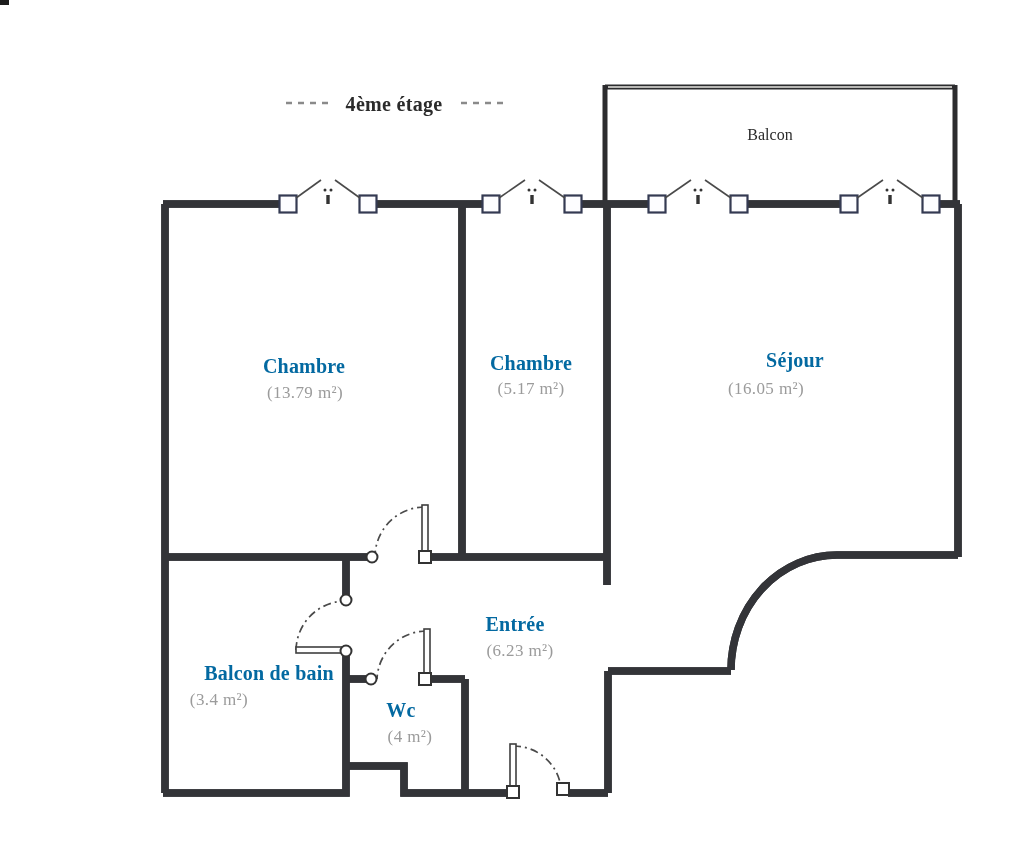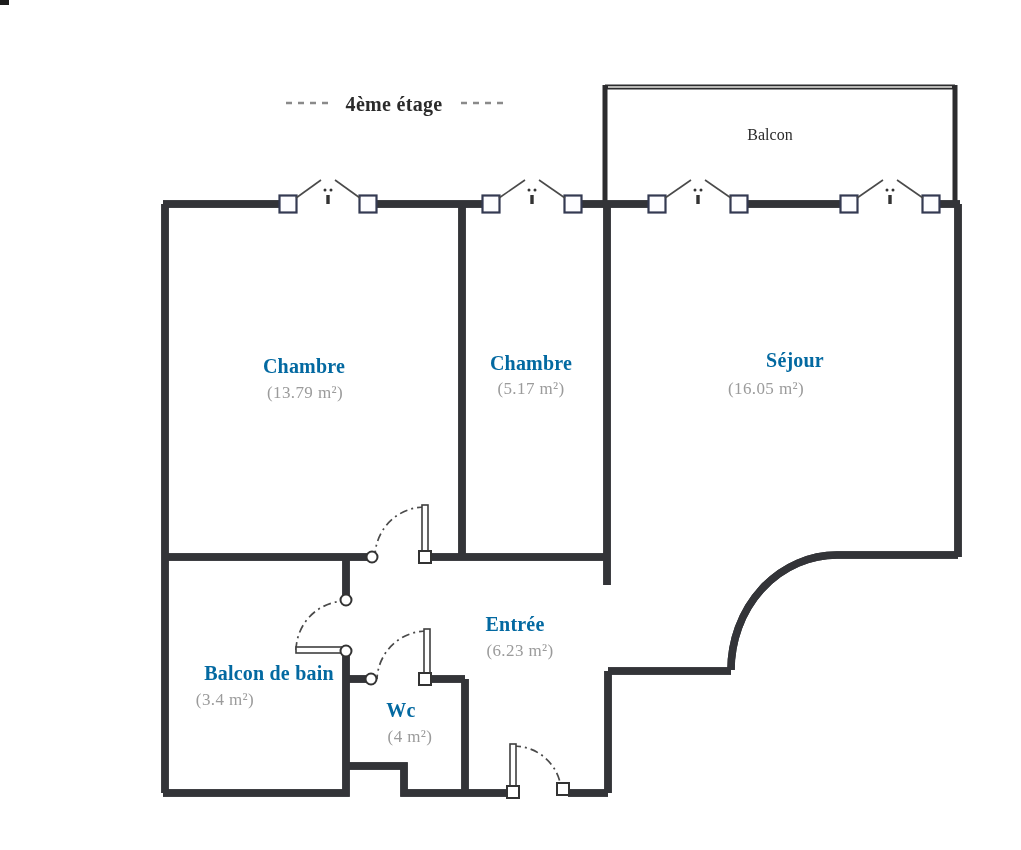--- a/index.html
+++ b/index.html
@@ -157,18 +157,18 @@
   <div class="lbl room-name" style="left:531px;top:363px">Chambre</div>
   <div class="lbl room-area" style="left:531px;top:389px">(5.17 m²)</div>
 
   <div class="lbl room-name" style="left:795px;top:360px">Séjour</div>
   <div class="lbl room-area" style="left:766px;top:389px">(16.05 m²)</div>
 
   <div class="lbl room-name" style="left:515px;top:624px">Entrée</div>
   <div class="lbl room-area" style="left:520px;top:651px">(6.23 m²)</div>
 
   <div class="lbl room-name" style="left:269px;top:673px">Balcon de bain</div>
-  <div class="lbl room-area" style="left:225px;top:700px">(3.4 m²)</div>
+  <div class="lbl room-area" style="left:219px;top:700px">(3.4 m²)</div>
 
   <div class="lbl room-name" style="left:401px;top:710px">Wc</div>
   <div class="lbl room-area" style="left:410px;top:737px">(4 m²)</div>
 
 </div>
 
 </body></html>

